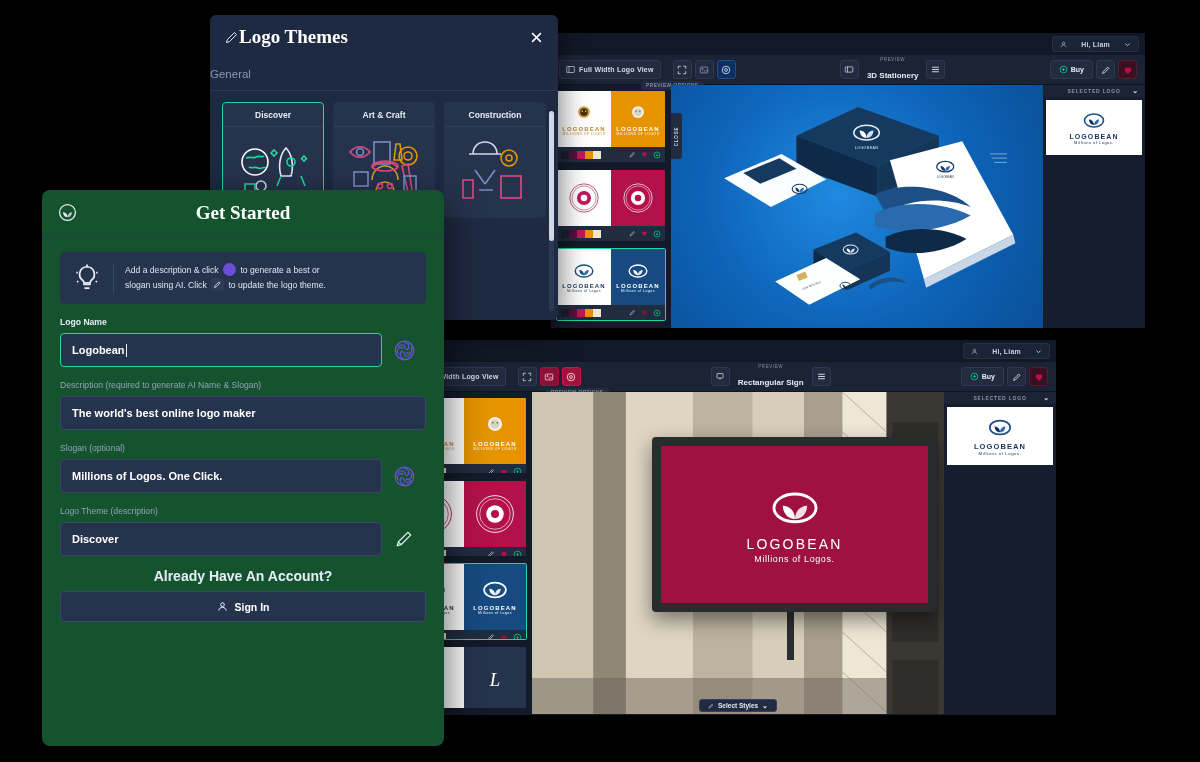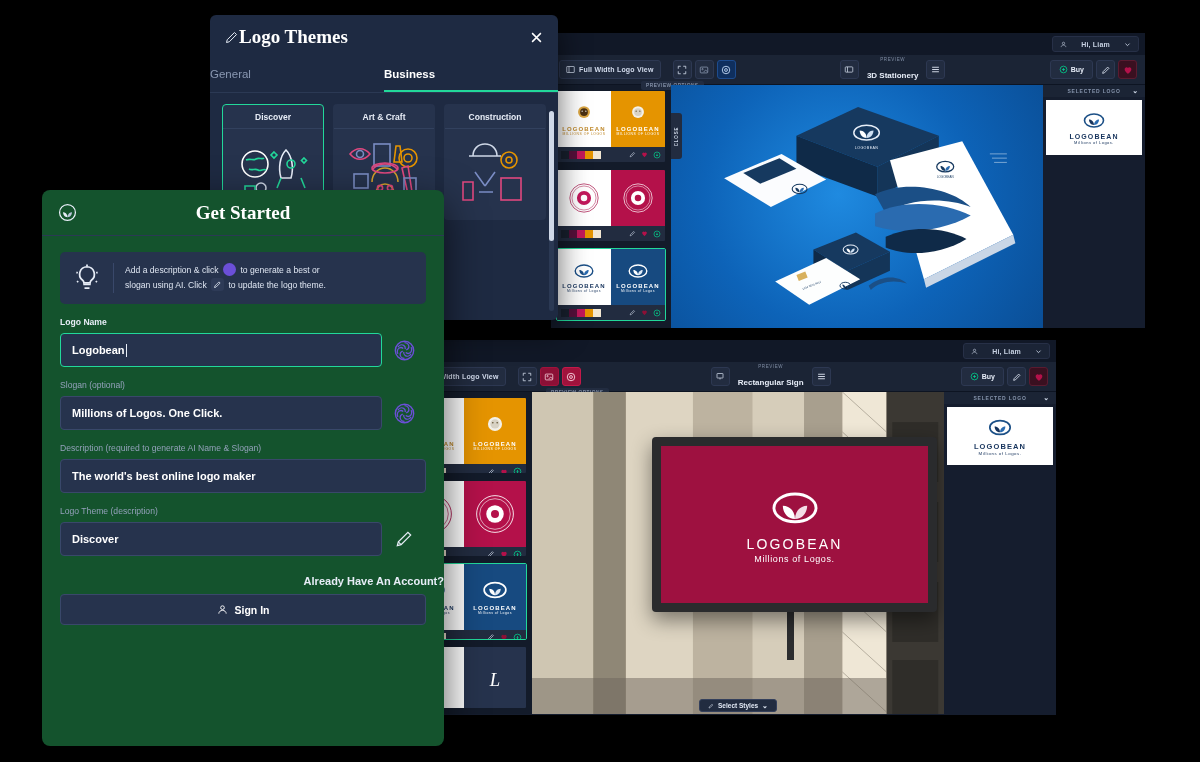--- a/index.html
+++ b/index.html
@@ -85,21 +85,21 @@
   .flabel { font-size:8.6px; color:#e7edf7; font-weight:bold; margin-bottom:6px; }
   .flabel span { color:#93a1ba; font-weight:normal; }
   .frow { display:flex; align-items:center; }
   .fld { flex:1; height:34px; background:#26334d; border:1px solid #39486a; border-radius:4px;
          display:flex; align-items:center; padding:0 11px; font-size:11px; color:#fff; font-weight:bold; }
   .fld.focus { border:1.5px solid #22d89a; }
   .fld .caret { width:1px; height:13px; background:#e7edf7; margin-left:1px; }
   .fbtn { width:44px; height:34px; display:flex; align-items:center; justify-content:center; }
   .cta { margin:22px 18px 0; height:36px; background:#00d68f; border-radius:4px; display:flex;
          align-items:center; justify-content:center; color:#fff; font-size:12.5px; font-weight:bold; cursor:pointer; }
-  .already { text-align:right; font-size:11px; color:#e7edf7; font-weight:bold; margin-top:19px; }
+  .already { text-align:center; font-size:14px; color:#e7edf7; font-weight:bold; margin-top:12px; }
   .signin { margin:7px 18px 0; height:31px; background:#26334d; border:1px solid #39486a; border-radius:4px;
             display:flex; align-items:center; justify-content:center; gap:7px; color:#fff; font-size:10.5px; font-weight:bold; }
 
   
   #editor-stationery { left:551px; top:33px; width:594px; height:295px; }
   #editor-stationery .body { display:flex; height:243px; }
   .canvas-blue { flex:1; background:radial-gradient(circle at 45% 45%, #1f8ae0 0%, #0d63b8 55%, #0a4e96 100%); position:relative; }
 
   
   #editor-sign { left:396px; top:340px; width:660px; height:375px; }
@@ -766,21 +766,20 @@
       <svg width="15" height="15" viewBox="0 0 24 24" fill="none" stroke="#e7edf7" stroke-width="1.6">
           <path d="M4 20l4.5-1.2L20 7.3l-3.3-3.3L5.2 15.5z"></path>
         </svg>
       <h1>Logo Themes</h1>
       <svg width="15" height="15" viewBox="0 0 24 24" fill="none" stroke="#ffffff" stroke-width="2.4">
           <path d="M5 5l14 14M19 5L5 19"></path>
         </svg>
     </div>
     <div class="tabs">
       <div class="tab">General</div>
-      <div class="tab on">Business</div>
     </div>
     <div class="grid">
       <div class="theme-card on">
         <div class="cap">Discover</div>
         <div class="art">
           <svg width="84" height="72" viewBox="0 0 84 72" fill="none" stroke-width="1.6">
             <circle cx="24" cy="26" r="13" stroke="#ffffff"></circle>
             <path d="M15 22c4-2 7 1 10-1s6 1 8-1" stroke="#22d89a"></path>
             <path d="M18 31c3 2 6-1 9 1s5-2 8 0" stroke="#22d89a"></path>
             <path d="M55 12c6 6 8 18 5 28h-10c-3-10-1-22 5-28z" stroke="#e6ecf7"></path>
@@ -906,44 +905,44 @@
           <svg width="21" height="21" viewBox="0 0 24 24">
             <circle cx="12" cy="12" r="10.5" fill="none" stroke="#6b4fd8" stroke-width="1.6"></circle>
             <path d="M12 3c3 0 5 2.4 5 4.8 0 2-1.4 3-3 3.6M12 21c-3 0-5-2.4-5-4.8 0-2 1.4-3 3-3.6M4.5 8.2c1.5-2.6 4.5-3.3 6.6-2.1 1.7 1 2 2.7 1.8 4.3M19.5 15.8c-1.5 2.6-4.5 3.3-6.6 2.1-1.7-1-2-2.7-1.8-4.3M4.5 15.8c-1.5-2.6-.5-5.5 1.6-6.7 1.7-1 3.3-.4 4.5.6M19.5 8.2c1.5 2.6.5 5.5-1.6 6.7-1.7 1-3.3.4-4.5-.6" fill="none" stroke="#6b4fd8" stroke-width="1.5"></path>
           </svg>
         </div>
       </div>
     </div>
 
     <div class="fgroup">
       <div class="flabel">
+        <span>Description</span>
+        <span>(required to generate AI Name &amp; Slogan)</span>
+      </div>
+      <div class="frow">
+        <div class="fld" style="margin-right:0" placeholder="Description">
+          <span>The world's best online logo maker</span>
+        </div>
+      </div>
+    </div>
+
+    <div class="fgroup">
+      <div class="flabel">
         <span>Slogan</span>
         <span>(optional)</span>
       </div>
       <div class="frow">
         <div class="fld" placeholder="Slogan">
           <span>Millions of Logos. One Click.</span>
         </div>
         <div class="fbtn">
           <svg width="21" height="21" viewBox="0 0 24 24">
             <circle cx="12" cy="12" r="10.5" fill="none" stroke="#6b4fd8" stroke-width="1.6"></circle>
             <path d="M12 3c3 0 5 2.4 5 4.8 0 2-1.4 3-3 3.6M12 21c-3 0-5-2.4-5-4.8 0-2 1.4-3 3-3.6M4.5 8.2c1.5-2.6 4.5-3.3 6.6-2.1 1.7 1 2 2.7 1.8 4.3M19.5 15.8c-1.5 2.6-4.5 3.3-6.6 2.1-1.7-1-2-2.7-1.8-4.3M4.5 15.8c-1.5-2.6-.5-5.5 1.6-6.7 1.7-1 3.3-.4 4.5.6M19.5 8.2c1.5 2.6.5 5.5-1.6 6.7-1.7 1-3.3.4-4.5-.6" fill="none" stroke="#6b4fd8" stroke-width="1.5"></path>
           </svg>
-        </div>
-      </div>
-    </div>
-
-    <div class="fgroup">
-      <div class="flabel">
-        <span>Description</span>
-        <span>(required to generate AI Name &amp; Slogan)</span>
-      </div>
-      <div class="frow">
-        <div class="fld" style="margin-right:0" placeholder="Description">
-          <span>The world's best online logo maker</span>
         </div>
       </div>
     </div>
 
     <div class="fgroup">
       <div class="flabel">
         <span>Logo Theme</span>
         <span>(description)</span>
       </div>
       <div class="frow">

